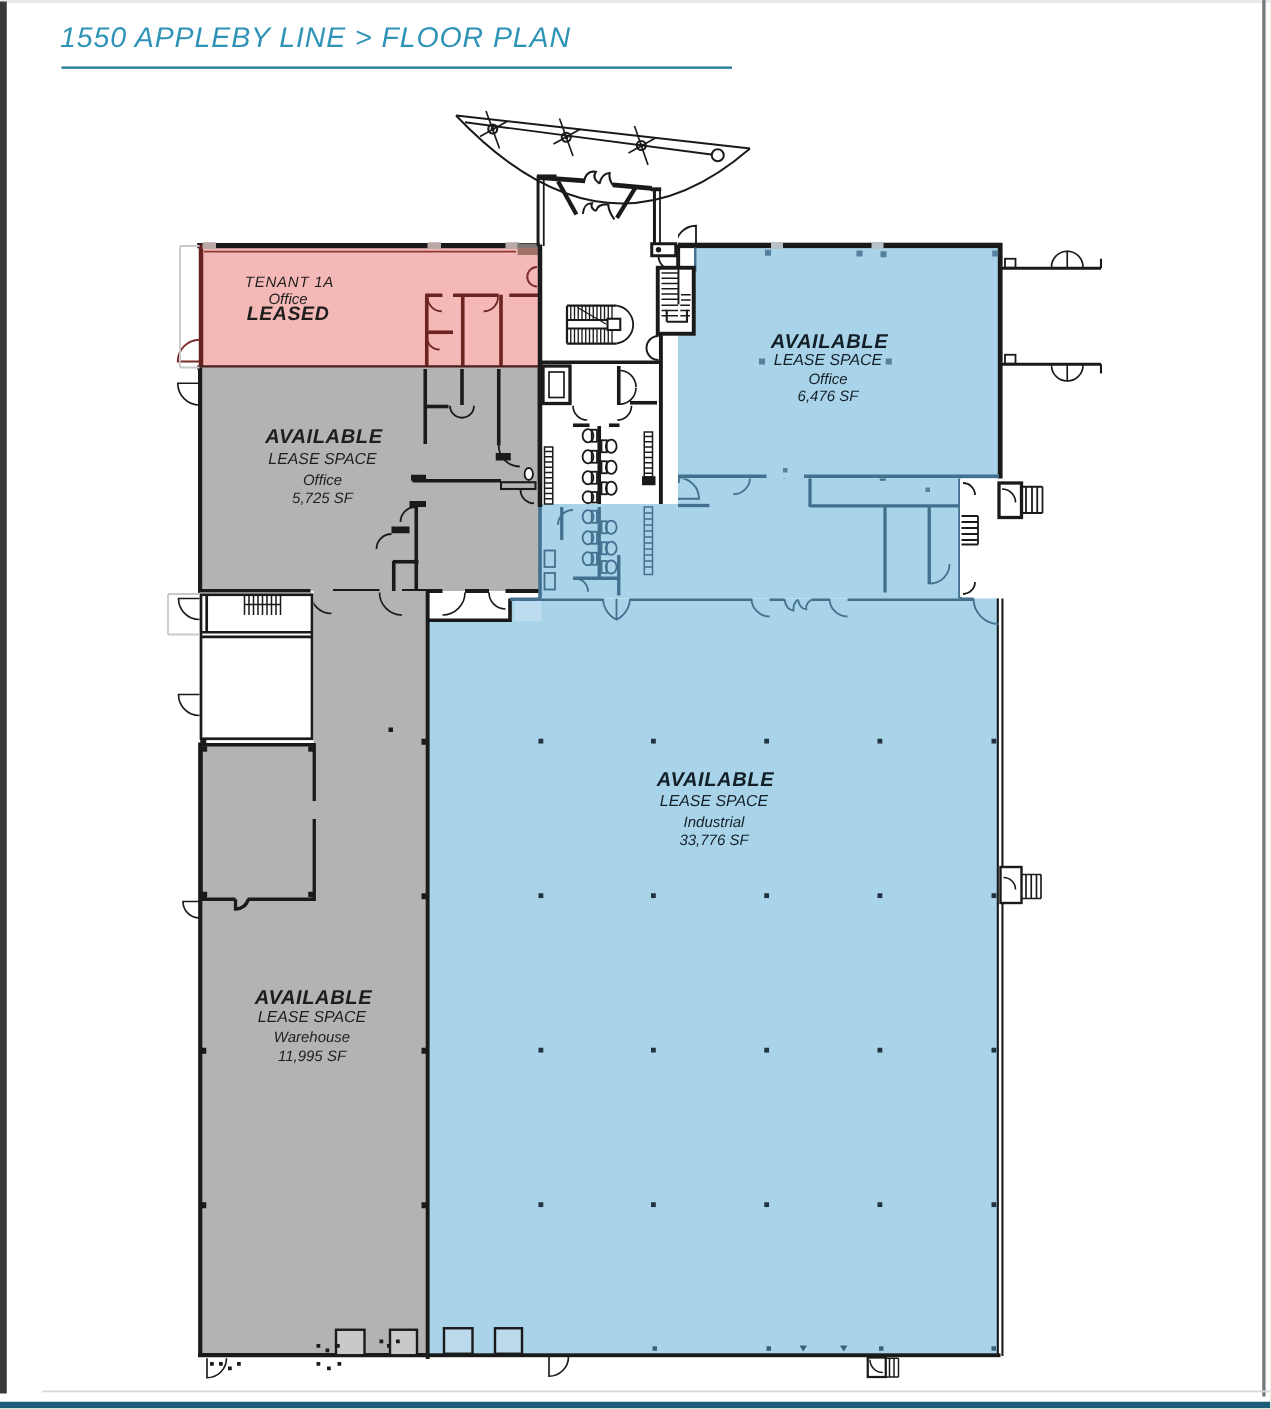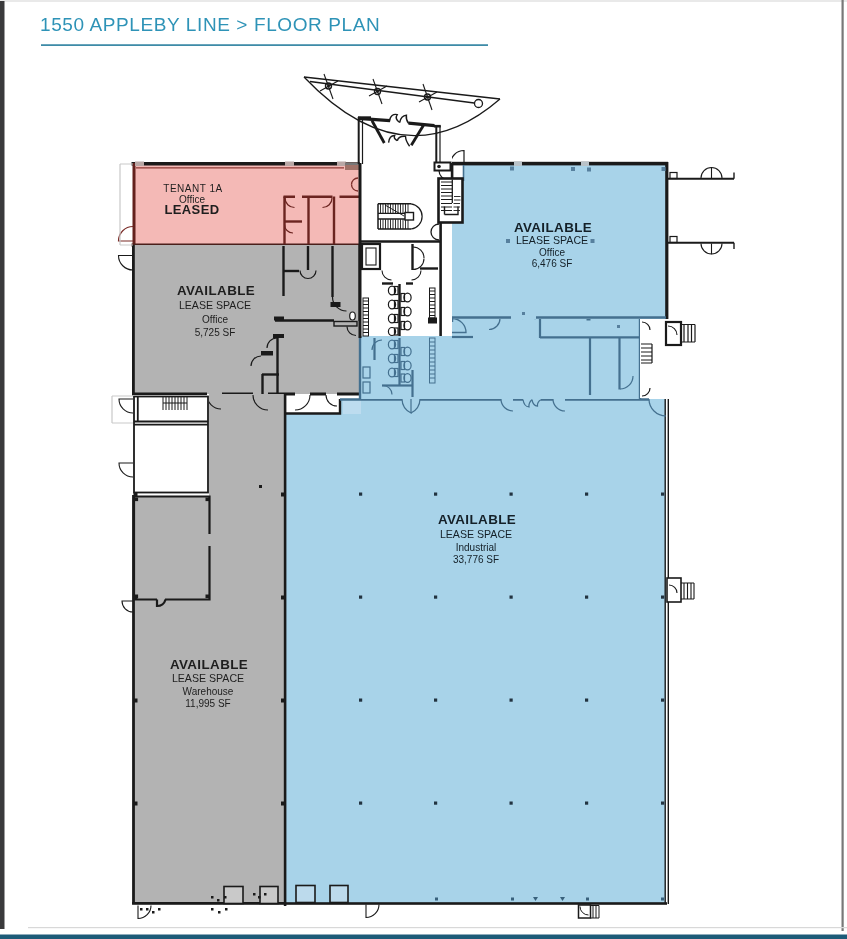--- a/index.html
+++ b/index.html
@@ -1,17 +1,17 @@
 <!DOCTYPE html>
 <html><head>
 <meta charset="utf-8">
 <style>
   html,body{margin:0;padding:0;background:#ffffff;}
   .page{position:relative;width:847px;height:939px;overflow:hidden;background:#86efac;
-        font-family:"Liberation Sans", sans-serif;}
+        font-family:"Liberation Sans", sans-serif;font-style:italic;}
   svg{position:absolute;top:0;left:0;}
   text{font-family:"Liberation Sans", sans-serif;}
 </style>
 </head>
 <body>
 <div class="page">
 <svg width="847" height="939" viewBox="0 0 847 939">
 
   <rect x="0" y="0" width="847" height="939" fill="#ffffff"></rect>
 

